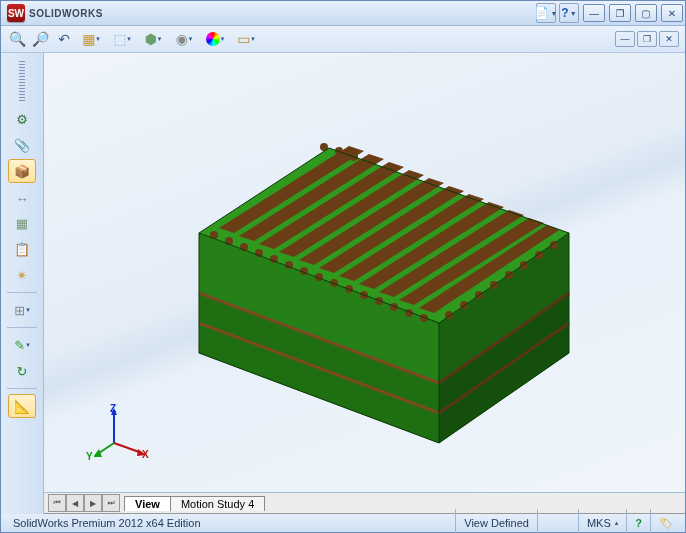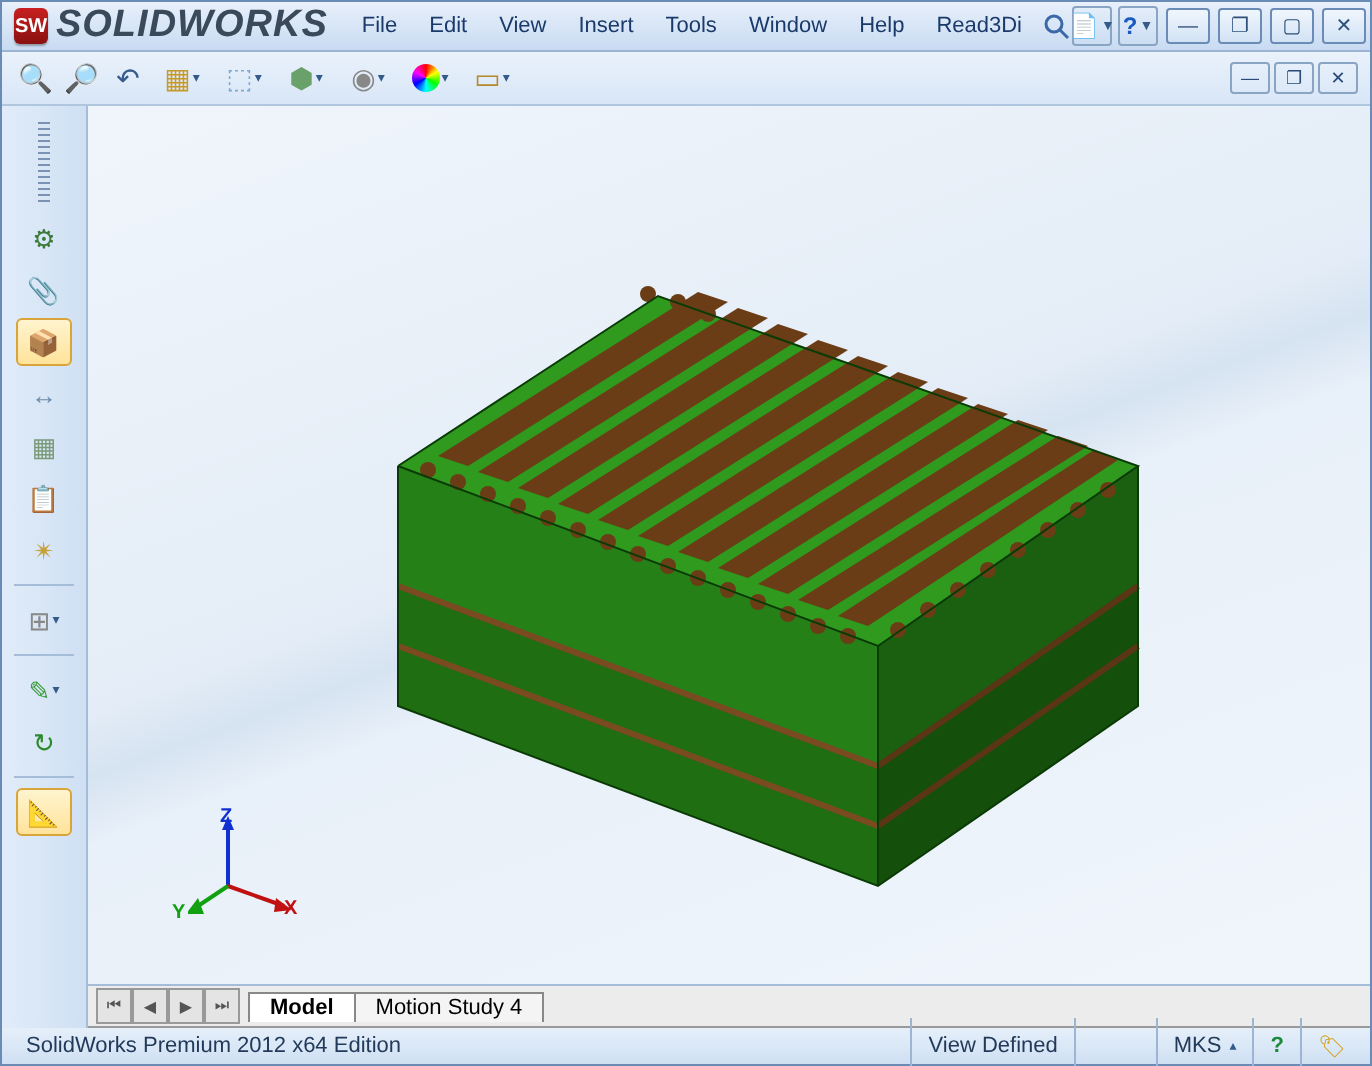--- a/index.html
+++ b/index.html
@@ -1,19 +1,19 @@
 <!DOCTYPE html>
 <html><head>
 <meta charset="utf-8">
 <style>
 html,body{margin:0;padding:0;font-family:"Segoe UI",Tahoma,sans-serif;font-size:11px;background:#d4e5f7;width:686px;height:533px;overflow:hidden}
 .window{width:686px;height:533px;background:#fca5a5;display:flex;flex-direction:column;border:1px solid #6a8bb5;box-sizing:border-box}
 .titlebar{height:24px;background:linear-gradient(#e8f0fb,#c8dbf2);display:flex;align-items:center;padding:0 2px;border-bottom:1px solid #9db4d2}
 .sw-logo{width:18px;height:18px;background:linear-gradient(#c82020,#8a1010);border-radius:3px;color:#fff;font-weight:bold;font-size:10px;display:flex;align-items:center;justify-content:center;margin:0 4px;box-shadow:0 1px 1px rgba(0,0,0,.3)}
-.brand{font-style:italic;font-weight:bold;color:#3a4a5a;font-size:19px;letter-spacing:0.5px;margin-right:10px}
+.brand{font-weight:bold;color:#3a4a5a;font-size:10px;letter-spacing:0.5px;margin-right:10px}
 .menubar{display:flex;align-items:center;gap:2px}
 .menu-item{padding:2px 7px;color:#1a3a6a;cursor:pointer}
 .title-right{margin-left:auto;display:flex;align-items:center;gap:3px}
 .iconbtn{width:18px;height:18px;display:flex;align-items:center;justify-content:center;cursor:pointer;color:#2a4a7a;border-radius:2px;font-size:12px}
 .winbtn{width:20px;height:16px;border:1px solid #6a8bb5;background:linear-gradient(#f0f6fd,#d2e2f5);border-radius:2px;display:flex;align-items:center;justify-content:center;margin-left:1px;cursor:pointer;font-size:10px;color:#30527a}
 .toolbar2{height:26px;background:linear-gradient(#eaf2fb,#d8e6f7);border-bottom:1px solid #b0c6df;display:flex;align-items:center;padding:0 6px;justify-content:flex-end;gap:2px}
 .toolbar2 .left-cluster{margin-right:auto;display:flex;align-items:center;gap:1px}
 .tool-ico{width:22px;height:20px;display:flex;align-items:center;justify-content:center;cursor:pointer;border-radius:2px;font-size:14px;color:#385b8c}
 .tool-ico.dd{width:30px}
 .dd-arrow{font-size:7px;margin-left:1px;color:#345a8a}
@@ -42,36 +42,20 @@
 .colorball{width:14px;height:14px;border-radius:50%;background:conic-gradient(red,yellow,lime,cyan,blue,magenta,red)}
 </style>
 </head>
 <body>
 
 <div class="window">
 
   <div class="titlebar">
     <div class="sw-logo">SW</div>
     <div class="brand">SOLIDWORKS</div>
-    <div class="menubar">
-      <div class="menu-item">File</div>
-      <div class="menu-item">Edit</div>
-      <div class="menu-item">View</div>
-      <div class="menu-item">Insert</div>
-      <div class="menu-item">Tools</div>
-      <div class="menu-item">Window</div>
-      <div class="menu-item">Help</div>
-      <div class="menu-item">Read3Di</div>
-      <div class="iconbtn search-ico">
-        <svg width="14" height="14" viewBox="0 0 14 14">
-            <circle cx="6" cy="6" r="4" fill="none" stroke="#3a68a8" stroke-width="1.5"></circle>
-            <line x1="9" y1="9" x2="13" y2="13" stroke="#3a68a8" stroke-width="1.5"></line>
-          </svg>
-      </div>
-    </div>
     <div class="title-right">
       <div class="iconbtn" style="border:1px solid #8aa4c4">📄<span class="dd-arrow">▼</span></div>
       <div class="iconbtn" style="border:1px solid #8aa4c4;color:#1a5abf;font-weight:bold">?<span class="dd-arrow">▼</span></div>
       <div class="winbtn">—</div>
       <div class="winbtn">❐</div>
       <div class="winbtn">▢</div>
       <div class="winbtn">✕</div>
     </div>
   </div>
 
@@ -212,21 +196,21 @@
         <div class="axis" style="left:42px;bottom:30px;color:#10a010">Y</div>
       </div>
 
       <div class="tabs">
         <div class="tab-nav">
           <div class="tab-nav-btn">⏮</div>
           <div class="tab-nav-btn">◀</div>
           <div class="tab-nav-btn">▶</div>
           <div class="tab-nav-btn">⏭</div>
         </div>
-        <div class="tab active">Model</div>
+        <div class="tab active">View</div>
         <div class="tab">Motion Study 4</div>
       </div>
     </div>
   </div>
 
   <div class="status">
     <div class="status-cell">SolidWorks Premium 2012 x64 Edition</div>
     <div class="status-cell">View Defined</div>
     <div class="status-cell" style="width:24px"></div>
     <div class="status-cell"><span>MKS</span>&nbsp;<span class="dd-arrow">▴</span></div>

